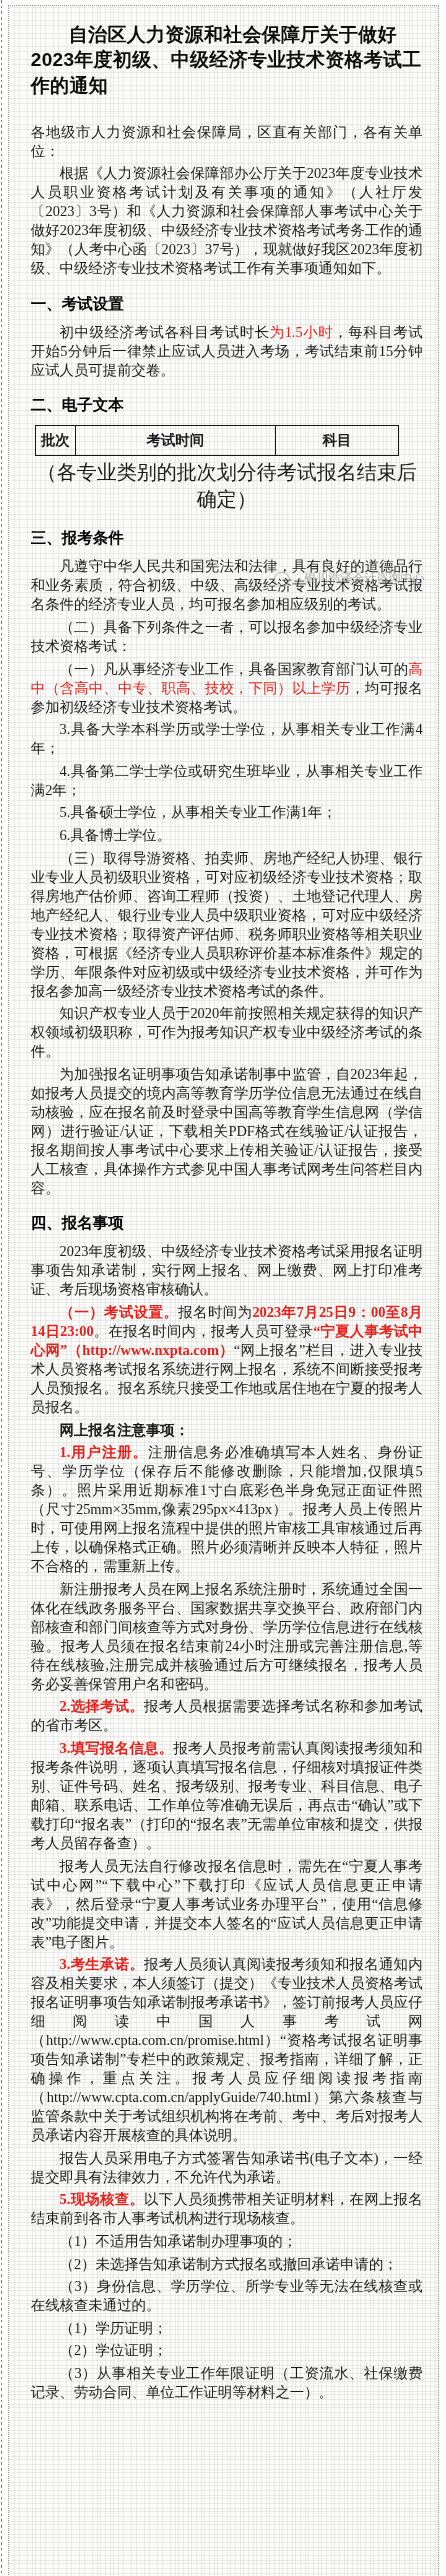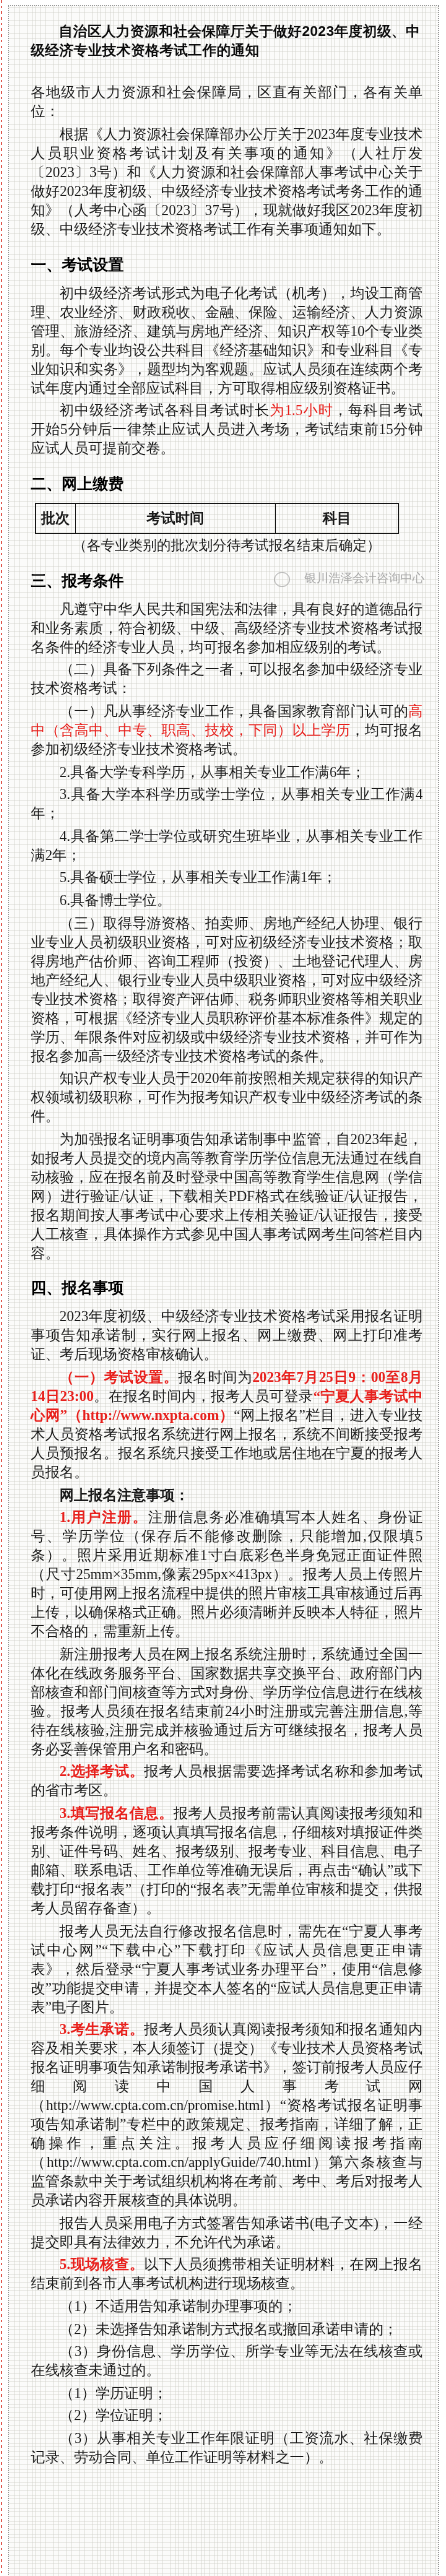--- a/index.html
+++ b/index.html
@@ -15,35 +15,35 @@
     position:absolute;left:8.2px;top:5.2px;width:431px;height:3844px;
     box-sizing:border-box;border:1px dotted #9b9b9b;
     padding:13.4px 15.5px 10.3px 21.6px;overflow:hidden;
     background-color:#fbfbfa;
     background-image:
       repeating-linear-gradient(0deg,rgba(205,205,198,.38) 0 0.5px,rgba(0,0,0,0) 0.5px 2.6px),
       repeating-linear-gradient(90deg,rgba(205,205,198,.38) 0 0.5px,rgba(0,0,0,0) 0.5px 2.6px);
   }
   .doc-title{
     font-family:"Liberation Sans","DejaVu Sans",sans-serif;
-    font-weight:900;font-size:14px;line-height:1.35;color:#0d0d0d;
+    font-weight:900;font-size:19px;line-height:1.35;color:#0d0d0d;
     text-indent:2em;text-align:left;margin:2.1px 0 24px 0;letter-spacing:0.3px;
   }
   .h1{
     font-family:Liberation Mono, monospace;
     font-weight:800;font-size:15.5px;color:#000;margin:15.5px 0 8.2px 0;
   }
   .para{
     font-size:14.4px;line-height:19px;margin:3.6px 0;
     text-align:justify;text-indent:2em;
   }
   .para.no-indent{text-indent:0;}
   .run-red{color:#e8211d;}
   .run-bold{font-weight:bold;}
-  .caption{font-size:14px;text-align:center;margin:3.1px 0 7.2px 0;}
+  .caption{font-size:20px;text-align:center;margin:3.1px 0 7.2px 0;}
   table.sched{
     width:93%;margin:7.2px auto 1px 4.1px;border-collapse:collapse;
     border:1px solid #161616;font-size:14px;text-align:center;
   }
   table.sched th,table.sched td{border:1px solid #161616;padding:0 2.1px;}
   table.sched th{
     font-family:"Liberation Sans","DejaVu Sans",sans-serif;
     font-weight:700;height:29px;font-size:14.4px;
   }
   col.c-batch{width:11%;}col.c-date{width:28%;}col.c-time{width:27%;}col.c-subj{width:34%;}
@@ -61,23 +61,22 @@
 
 <div class="red-edge"></div>
 
 <div class="content">
   <div class="doc-title">自治区人力资源和社会保障厅关于做好2023年度初级、中级经济专业技术资格考试工作的通知</div>
 
   <div id="doc-blocks">
       <div class="para no-indent"><span class="">各地级市人力资源和社会保障局，区直有关部门，各有关单位：</span></div>
       <div class="para"><span class="">根据《人力资源社会保障部办公厅关于2023年度专业技术人员职业资格考试计划及有关事项的通知》（人社厅发〔2023〕3号）和《人力资源和社会保障部人事考试中心关于做好2023年度初级、中级经济专业技术资格考试考务工作的通知》（人考中心函〔2023〕37号），现就做好我区2023年度初级、中级经济专业技术资格考试工作有关事项通知如下。</span></div>
       <div class="h1"><span class="">一、考试设置</span></div>
-      <div class="para"><span class="">初中级经济考试形式为电子化考试（机考），均设工商管理、农业经济、财政税收、金融、保险、运输经济、人力资源管理、旅游经济、建筑与房地产经济、知识产权等10个专业类别。每个专业均设公共科目《经济基础知识》和专业科目《专业知识和实务》，题型均为客观题。应试人员须在连续两个考试年度内通过全部应试科目，方可取得相应级别资格证书。</span></div>
       <div class="para"><span class="">初中级经济考试各科目考试时长</span><span class="run-red ">为1.5小时</span><span class="">，每科目考试开始5分钟后一律禁止应试人员进入考场，考试结束前15分钟应试人员可提前交卷。</span></div>
-      <div class="h1"><span class="">二、网上缴费</span></div>
+      <div class="h1"><span class="">二、电子文本</span></div>
       <table class="sched">
         <colgroup>
           <col class="c-batch">
           <col class="c-date">
           <col class="c-time">
           <col class="c-subj">
         </colgroup>
         <thead>
           <tr>
             <th colspan="1">批次</th>
@@ -85,21 +84,20 @@
             <th colspan="1">科目</th>
           </tr>
         </thead>
         <tbody></tbody>
       </table>
       <div class="caption"><span class="">（各专业类别的批次划分待考试报名结束后确定）</span></div>
       <div class="h1"><span class="">三、报考条件</span></div>
       <div class="para"><span class="">凡遵守中华人民共和国宪法和法律，具有良好的道德品行和业务素质，符合初级、中级、高级经济专业技术资格考试报名条件的经济专业人员，均可报名参加相应级别的考试。</span></div>
       <div class="para"><span class="">（二）具备下列条件之一者，可以报名参加中级经济专业技术资格考试：</span></div>
       <div class="para"><span class="">（一）凡从事经济专业工作，具备国家教育部门认可的</span><span class="run-red ">高中（含高中、中专、职高、技校，下同）以上学历</span><span class="">，均可报名参加初级经济专业技术资格考试。</span></div>
-      <div class="para"><span class="">2.具备大学专科学历，从事相关专业工作满6年；</span></div>
       <div class="para"><span class="">3.具备大学本科学历或学士学位，从事相关专业工作满4年；</span></div>
       <div class="para"><span class="">4.具备第二学士学位或研究生班毕业，从事相关专业工作满2年；</span></div>
       <div class="para"><span class="">5.具备硕士学位，从事相关专业工作满1年；</span></div>
       <div class="para"><span class="">6.具备博士学位。</span></div>
       <div class="para"><span class="">（三）取得导游资格、拍卖师、房地产经纪人协理、银行业专业人员初级职业资格，可对应初级经济专业技术资格；取得房地产估价师、咨询工程师（投资）、土地登记代理人、房地产经纪人、银行业专业人员中级职业资格，可对应中级经济专业技术资格；取得资产评估师、税务师职业资格等相关职业资格，可根据《经济专业人员职称评价基本标准条件》规定的学历、年限条件对应初级或中级经济专业技术资格，并可作为报名参加高一级经济专业技术资格考试的条件。</span></div>
       <div class="para"><span class="">知识产权专业人员于2020年前按照相关规定获得的知识产权领域初级职称，可作为报考知识产权专业中级经济考试的条件。</span></div>
       <div class="para"><span class="">为加强报名证明事项告知承诺制事中监管，自2023年起，如报考人员提交的境内高等教育学历学位信息无法通过在线自动核验，应在报名前及时登录中国高等教育学生信息网（学信网）进行验证/认证，下载相关PDF格式在线验证/认证报告，报名期间按人事考试中心要求上传相关验证/认证报告，接受人工核查，具体操作方式参见中国人事考试网考生问答栏目内容。</span></div>
       <div class="h1"><span class="">四、报名事项</span></div>
       <div class="para"><span class="">2023年度初级、中级经济专业技术资格考试采用报名证明事项告知承诺制，实行网上报名、网上缴费、网上打印准考证、考后现场资格审核确认。</span></div>
       <div class="para"><span class="run-red run-bold">（一）考试设置。</span><span class="">报名时间为</span><span class="run-red run-bold">2023年7月25日9：00至8月14日23:00</span><span class="">。在报名时间内，报考人员可登录</span><span class="run-red run-bold">“宁夏人事考试中心网”（http://www.nxpta.com）</span><span class="">“网上报名”栏目，进入专业技术人员资格考试报名系统进行网上报名，系统不间断接受报考人员预报名。报名系统只接受工作地或居住地在宁夏的报考人员报名。</span></div>

